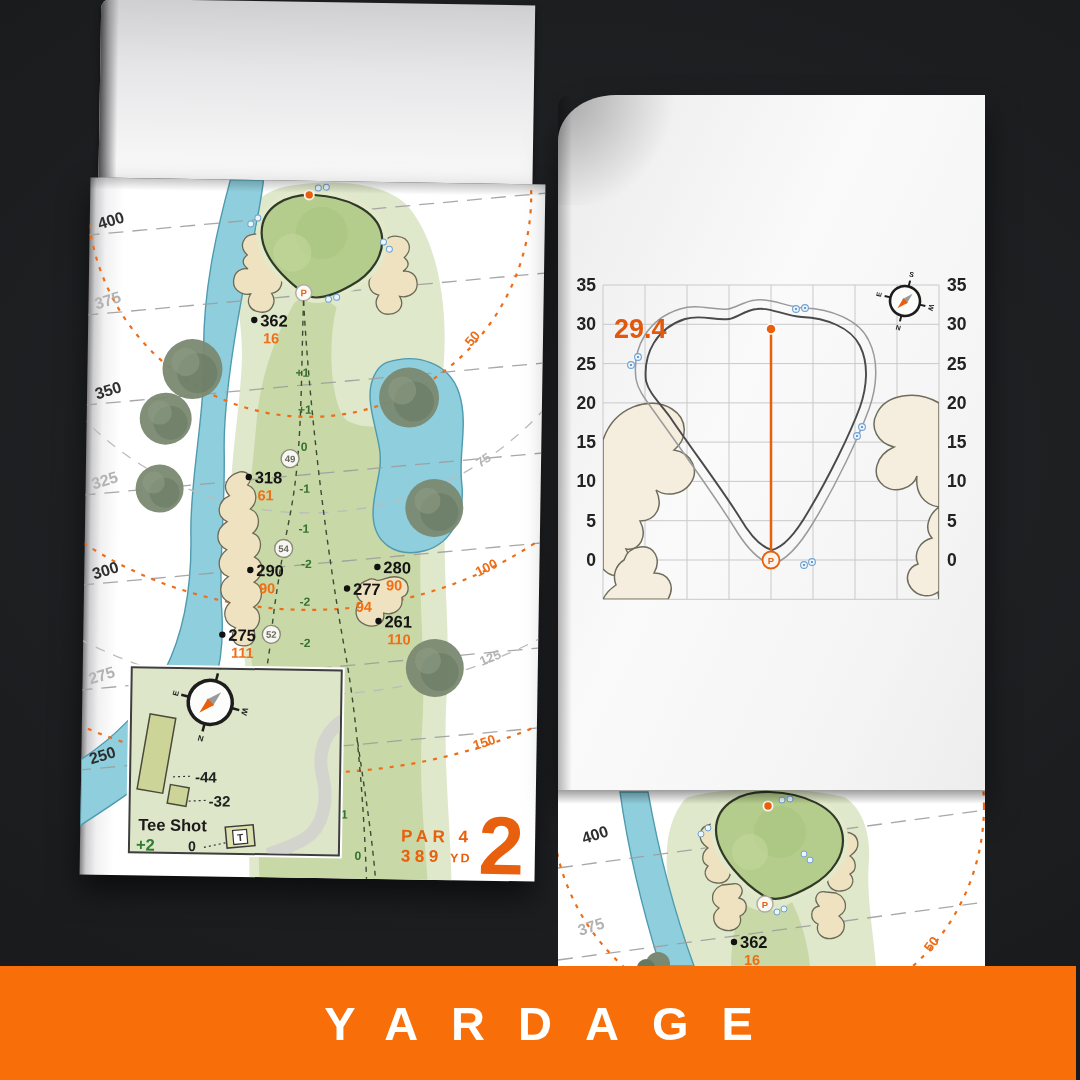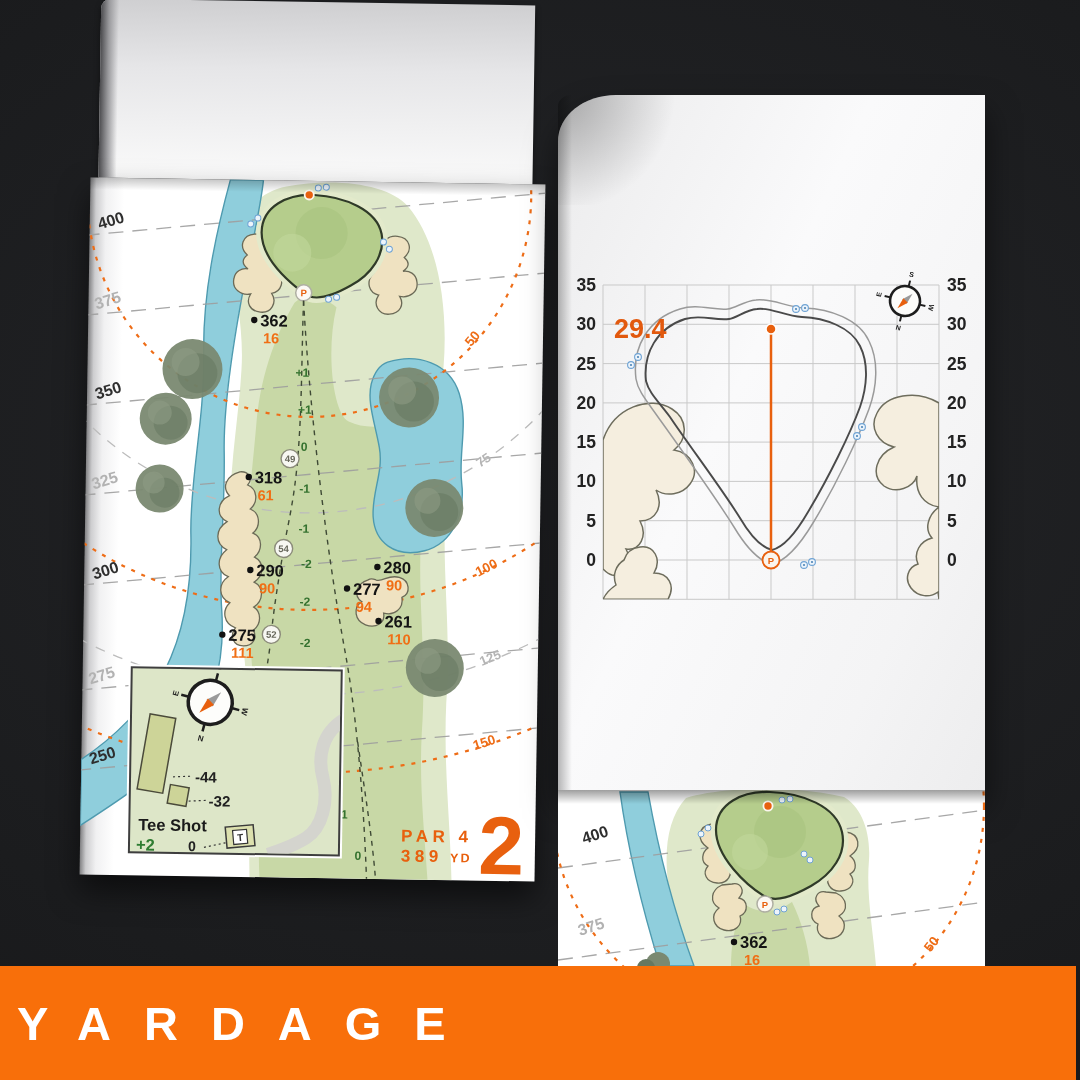--- a/index.html
+++ b/index.html
@@ -34,21 +34,21 @@
         border-top-left-radius:58px 46px;}
   .page-right::after{content:'';position:absolute;left:0;top:0;width:120px;height:110px;
         background:radial-gradient(circle at 0 0, rgba(0,0,0,.30), rgba(0,0,0,0) 72%);
         border-top-left-radius:58px 46px;pointer-events:none;}
   .page-next{position:absolute;left:558px;top:790px;width:427px;height:176px;background:#ffffff;}
   .page-next::before{content:'';position:absolute;left:0;right:0;top:0;height:14px;
         background:linear-gradient(180deg,rgba(0,0,0,.38),rgba(0,0,0,0));z-index:3;pointer-events:none;}
 
   
   .banner{position:absolute;left:0;right:4px;top:966px;height:114px;background:#F86F0A;
-        display:flex;align-items:center;justify-content:flex-start;z-index:5;}
+        display:flex;align-items:center;justify-content:center;z-index:5;}
   .banner span{color:#ffffff;font-size:47px;font-weight:800;letter-spacing:33px;
         transform:translateX(17px);}
 
   
   .t-dark{fill:#2e2e2e;font-weight:700;font-size:16px;}
   .t-gray{fill:#b2b2b2;font-weight:700;font-size:16px;}
   .t-arc-o{fill:#ee6d17;font-weight:700;font-size:13.5px;}
   .t-arc-g{fill:#b5b5b5;font-weight:700;font-size:13px;}
   .m-yards{fill:#141414;font-weight:700;font-size:16.5px;}
   .m-front{fill:#f06e14;font-weight:700;font-size:14.5px;}

